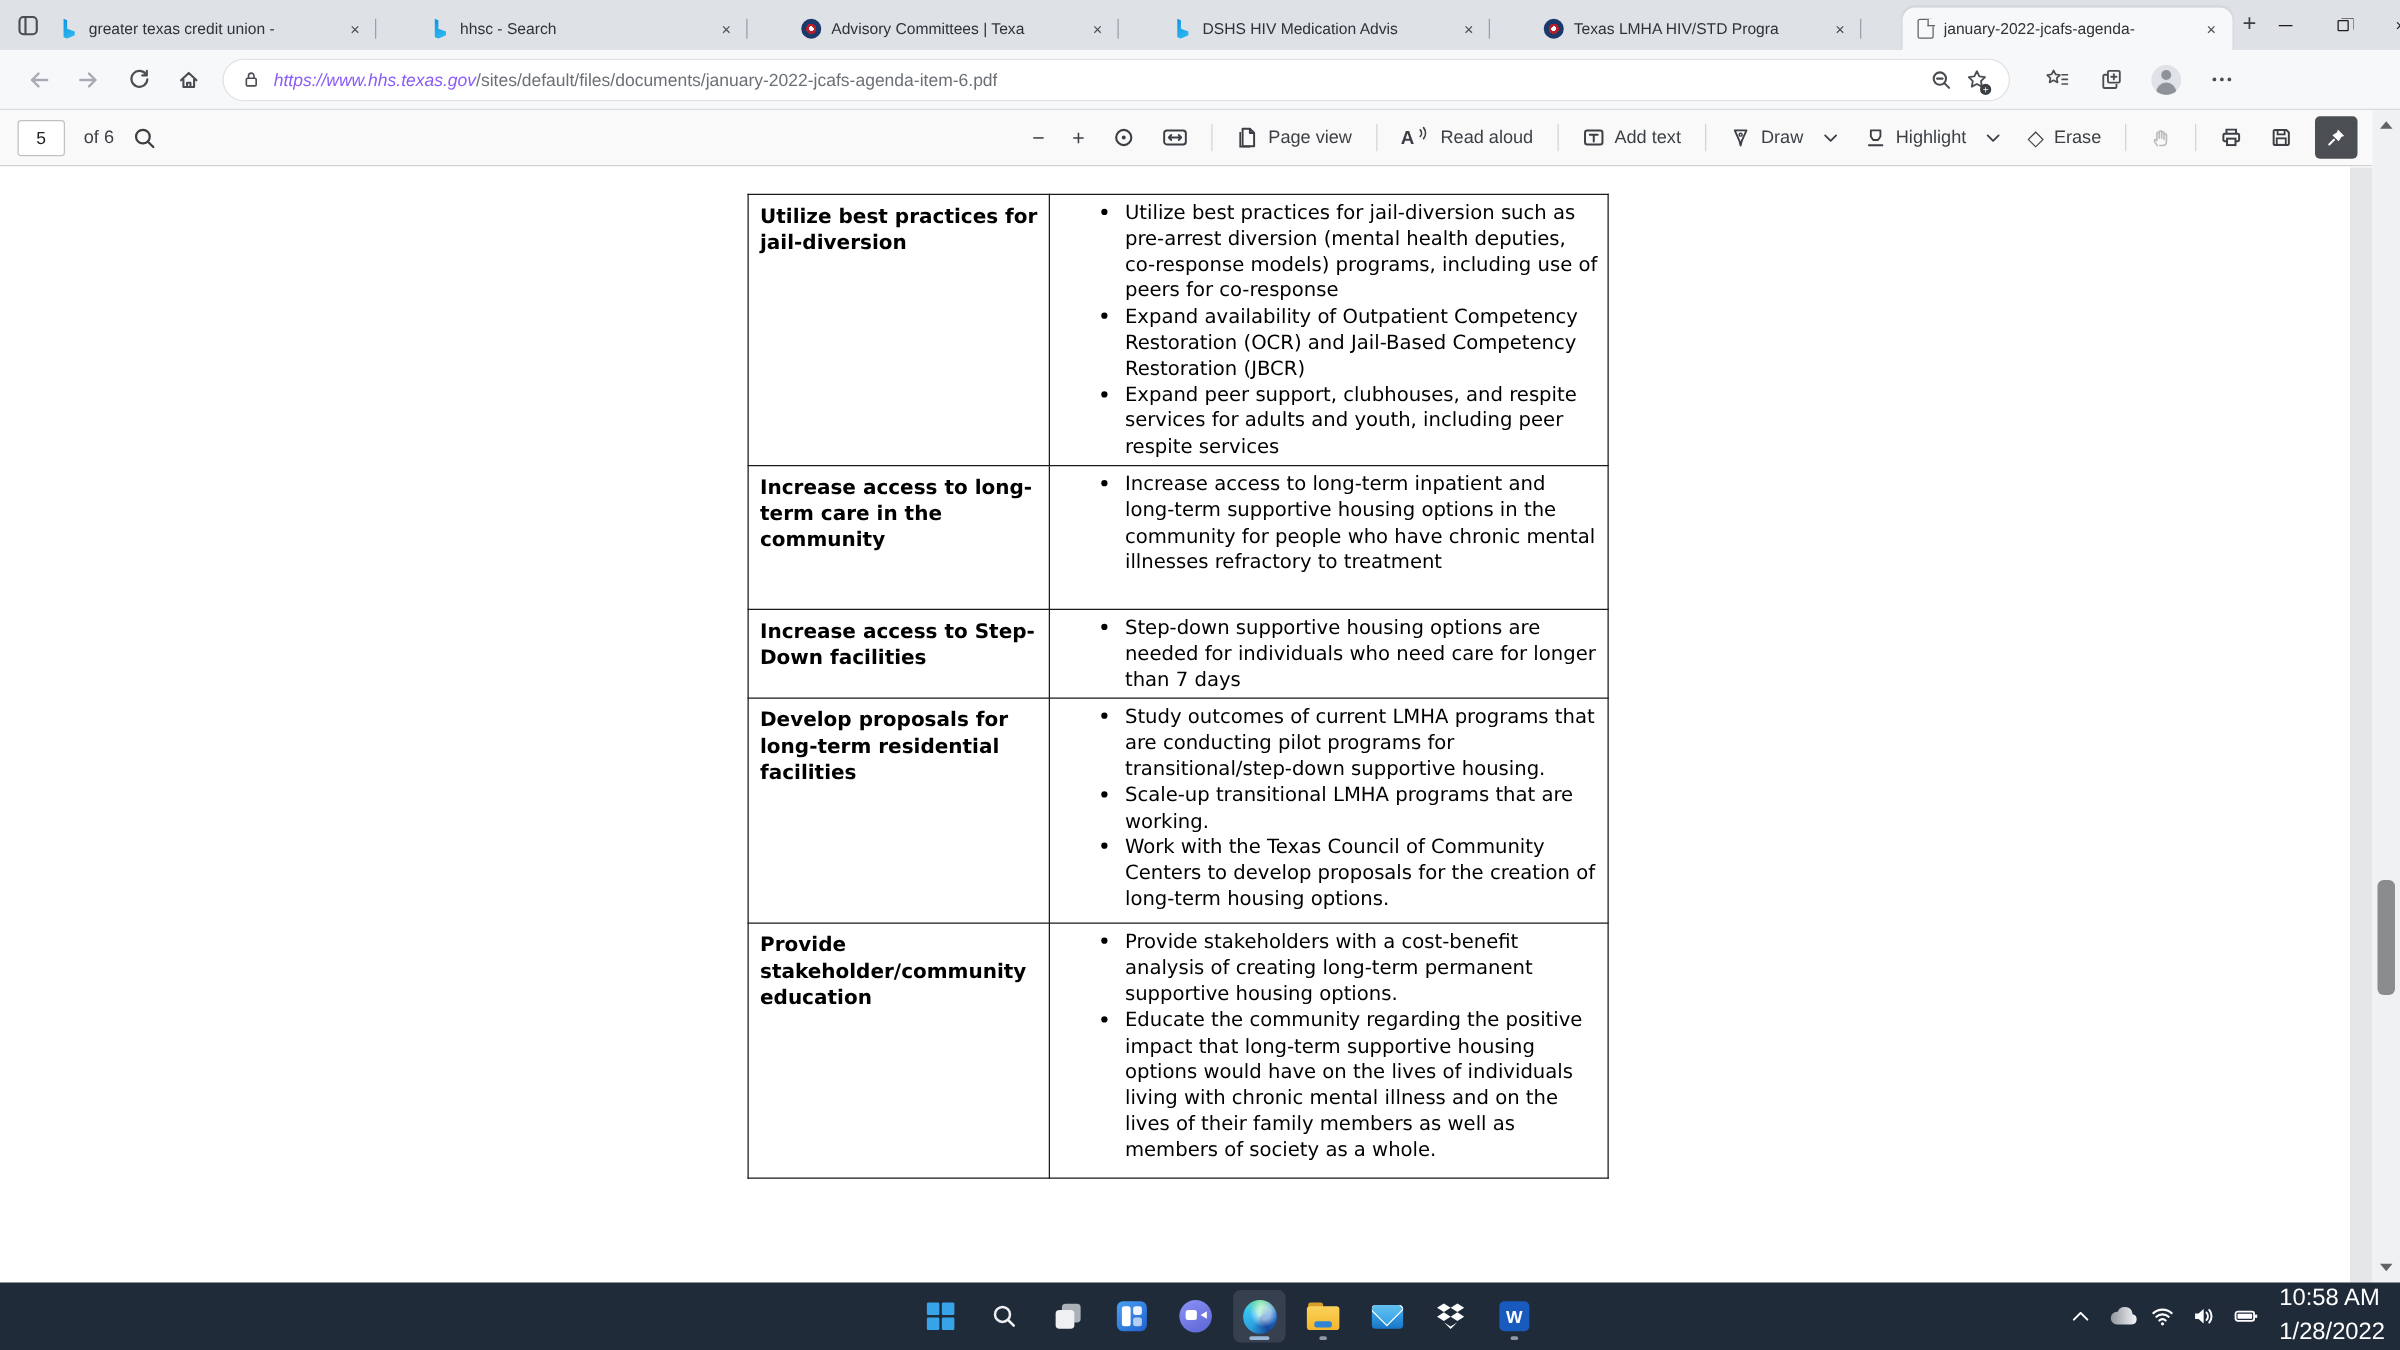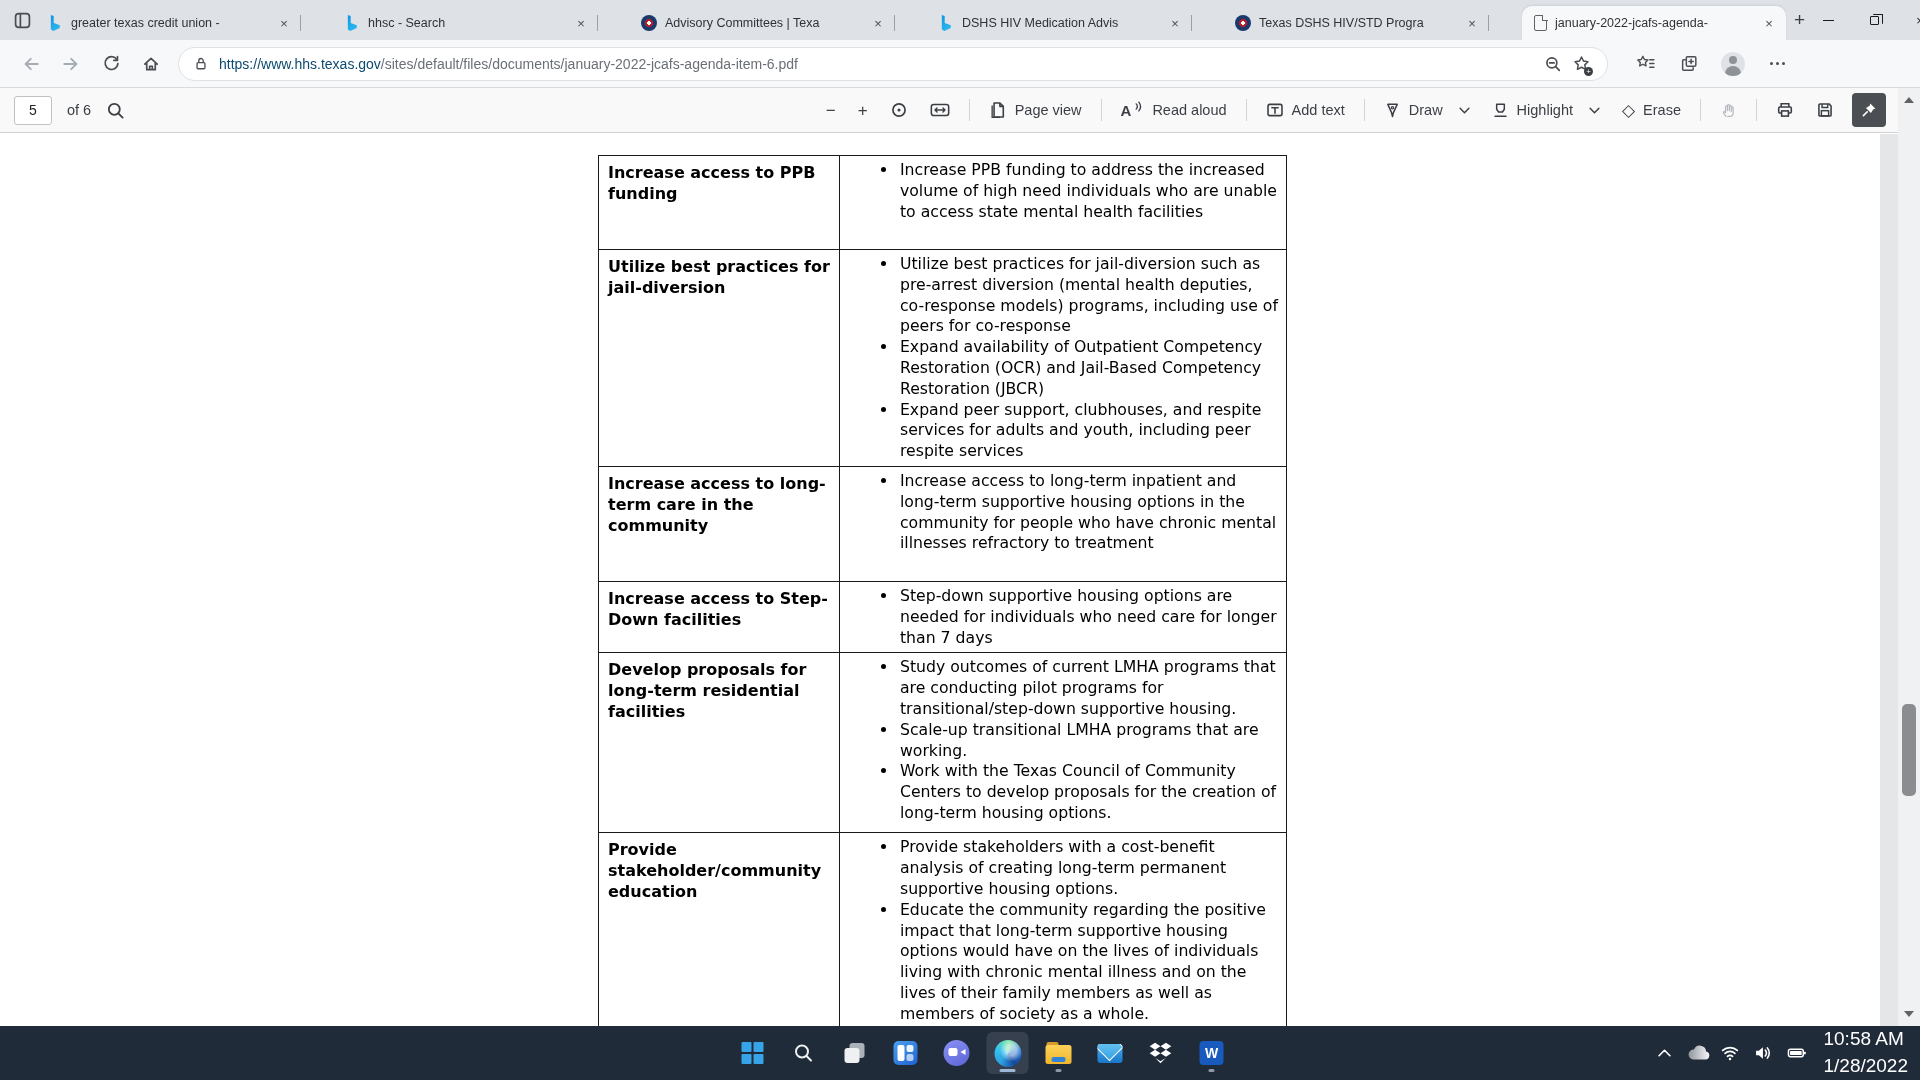--- a/index.html
+++ b/index.html
@@ -28,21 +28,21 @@
   .glyph-min { width:11px; height:1px; background:#1b1b1b; }
   .glyph-restore { width:9px; height:9px; border:1px solid #1b1b1b; border-radius:1px; position:relative; }
   .glyph-restore::before { content:""; position:absolute; top:-3px; left:2px; width:9px; height:9px; border:1px solid #1b1b1b; border-left:none; border-bottom:none; border-radius:1px; }
 
   
   .addressbar { position:absolute; top:40px; left:0; right:0; height:48px; background:#f7f8f9; border-bottom:1px solid #d8dadd; display:flex; align-items:center; padding:0 14px; gap:6px; }
   .nav-btn { width:34px; height:34px; display:grid; place-items:center; border-radius:50%; color:#4a4d52; flex:none; }
   .nav-btn.dim { color:#a6acb3; }
   .url-pill { width:1430px; height:34px; background:#fff; border:1px solid #dfe1e5; border-radius:17px; display:flex; align-items:center; padding:0 12px; margin-left:4px; font-size:14px; }
   .url-text { margin-left:8px; white-space:nowrap; overflow:hidden; }
-  .url-domain { color:#0c4a6e; }
+  .url-domain { color:#8b5cf6;font-style:italic; }
   .url-path { color:#6b7076; }
   .pill-spacer { flex:1; }
   .pill-icon { width:28px; height:28px; display:grid; place-items:center; color:#4a4d52; border-radius:50%; flex:none; position:relative; }
   .chrome-icons { display:flex; align-items:center; gap:14px; margin-left:16px; }
   .chrome-btn { width:30px; height:30px; display:grid; place-items:center; color:#4a4d52; border-radius:6px; position:relative; }
   .avatar { width:24px; height:24px; border-radius:50%; background:#dfe2e6; position:relative; overflow:hidden; }
   .avatar::before { content:""; position:absolute; top:4px; left:50%; transform:translateX(-50%); width:8px; height:8px; border-radius:50%; background:#8d9399; }
   .avatar::after { content:""; position:absolute; top:14px; left:50%; transform:translateX(-50%); width:16px; height:10px; border-radius:8px 8px 0 0; background:#8d9399; }
   .dots { display:flex; gap:3px; }
   .dots i { width:3px; height:3px; border-radius:50%; background:#4a4d52; }
@@ -139,21 +139,21 @@
     </div>
 
     <div class="tab">
       <span class="favicon fav-bing"></span>
       <span class="tab-title">DSHS HIV Medication Advis</span>
       <span class="tab-close">×</span>
     </div>
 
     <div class="tab">
       <span class="favicon fav-seal"></span>
-      <span class="tab-title">Texas DSHS HIV/STD Progra</span>
+      <span class="tab-title">Texas LMHA HIV/STD Progra</span>
       <span class="tab-close">×</span>
     </div>
 
     <div class="tab active">
       <span class="favicon fav-doc"></span>
       <span class="tab-title">january-2022-jcafs-agenda-</span>
       <span class="tab-close">×</span>
     </div>
   </div>
   <div class="newtab-btn">+</div>
@@ -376,28 +376,20 @@
   </div>
 </div>
 
 <div class="doc">
   <table class="pdf-table">
     <colgroup>
         <col style="width:241px">
         <col style="width:448px">
       </colgroup>
     <tbody id="table-body">
-    <tr style="height: 94px;">
-      <td class="row-header">Increase access to PPB funding</td>
-      <td class="row-bullets">
-            <ul class="bullets">
-              <li>Increase PPB funding to address the increased volume of high need individuals who are unable to access state mental health facilities</li>
-            </ul>
-          </td>
-    </tr>
 
     <tr style="height: 213px;">
       <td class="row-header">Utilize best practices for jail-diversion</td>
       <td class="row-bullets">
             <ul class="bullets">
               <li>Utilize best practices for jail-diversion such as pre-arrest diversion (mental health deputies, co-response models) programs, including use of peers for co-response</li>
               <li>Expand availability of Outpatient Competency Restoration (OCR) and Jail-Based Competency Restoration (JBCR)</li>
               <li>Expand peer support, clubhouses, and respite services for adults and youth, including peer respite services</li>
             </ul>
           </td>

